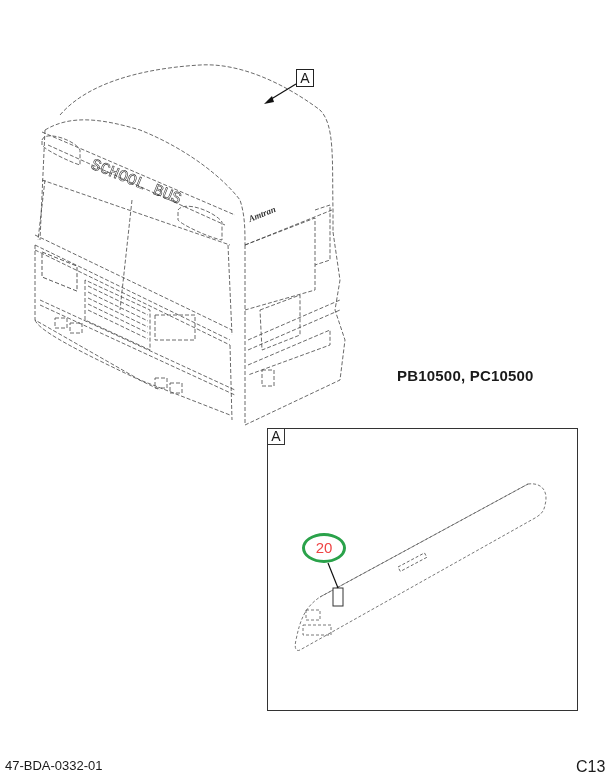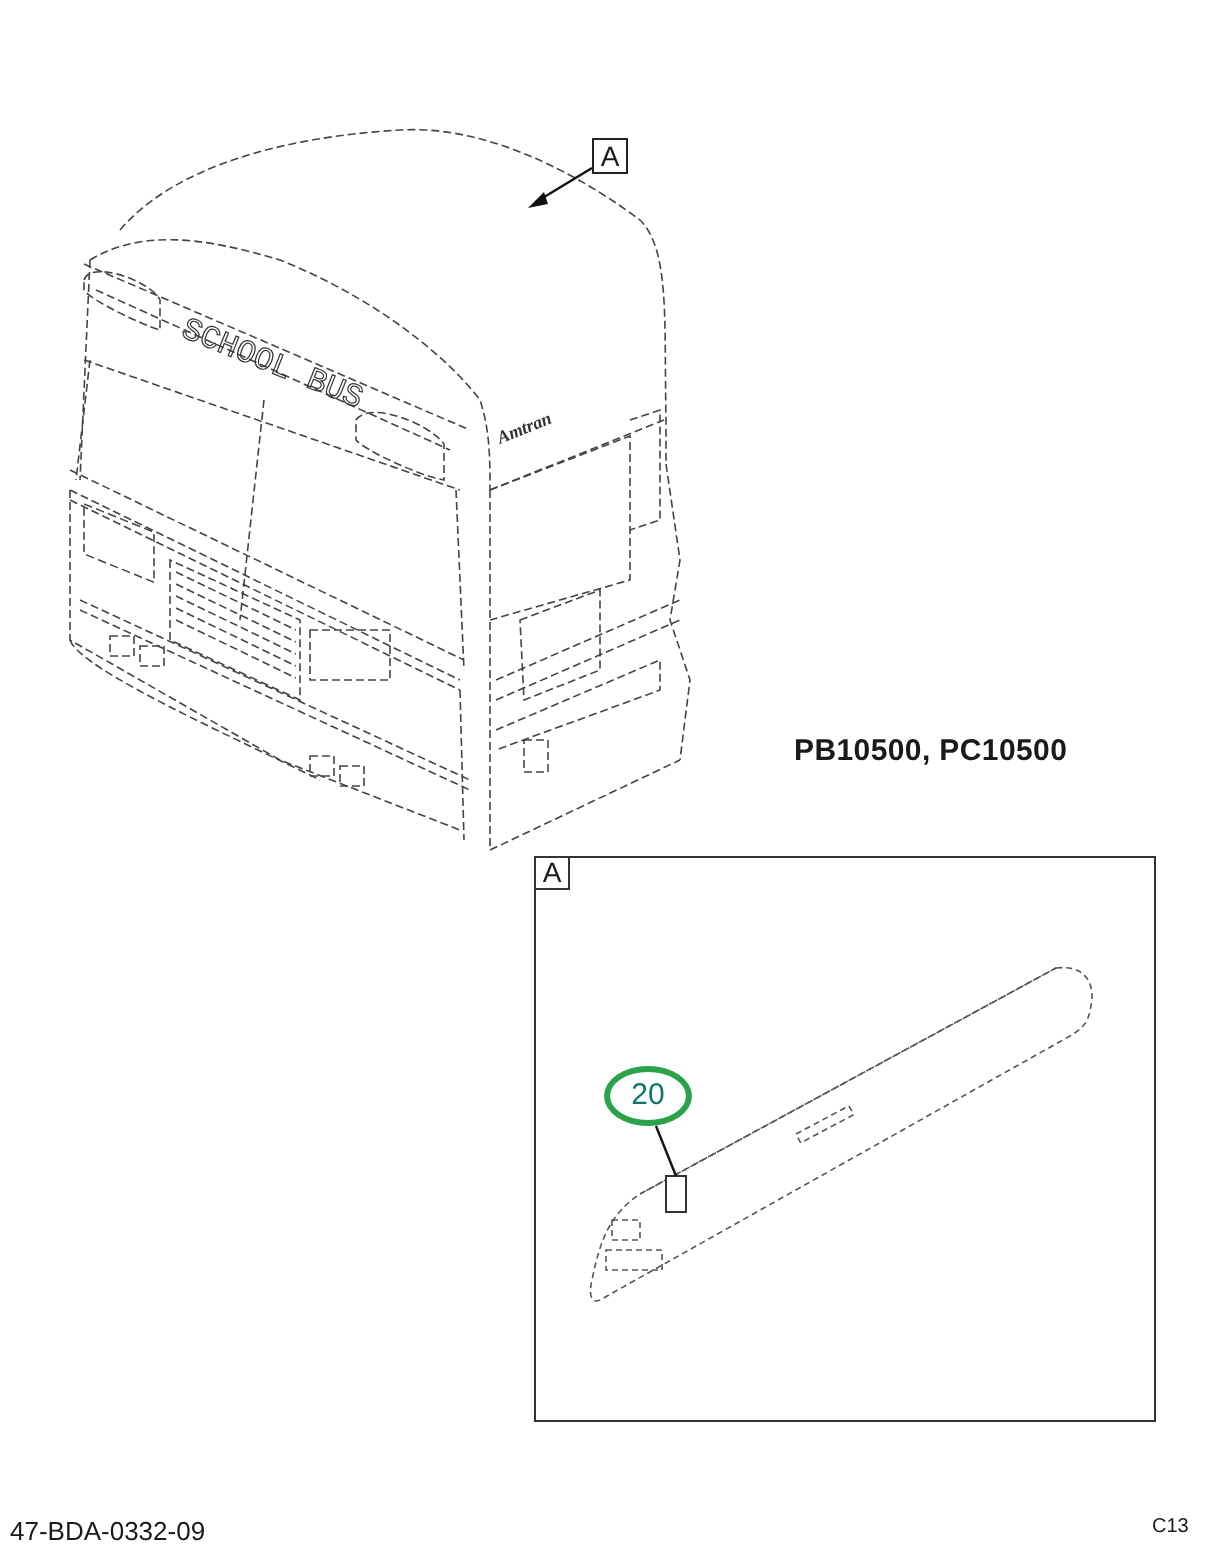--- a/index.html
+++ b/index.html
@@ -3,28 +3,28 @@
   <meta charset="utf-8">
   <style>
     html, body { margin: 0; padding: 0; background: #ffffff; }
     body { width: 610px; height: 777px; position: relative; overflow: hidden;
            font-family: "Liberation Sans", sans-serif; color: #111; }
     .abs { position: absolute; }
     svg { position: absolute; left: 0; top: 0; }
     .label-text { font-family: "Liberation Sans", sans-serif; color: #1a1a1a; }
     #model-label { left: 397px; top: 367px; font-size: 15px; letter-spacing: 0.2px; font-weight: bold; }
     #doc-id { left: 5px; top: 758px; font-size: 13px; }
-    #page-code { left: 576px; top: 758px; font-size: 10px; }
+    #page-code { left: 576px; top: 758px; font-size: 16px; }
     #callout-a-main { left: 296px; top: 69px; width: 16px; height: 16px; border: 1px solid #222; background:#fff; }
     #callout-a-main span { display:block; width:16px; text-align:center; line-height:16px; font-size:14px; }
     #detail-box { left: 267px; top: 428px; width: 311px; height: 283px; border: 1px solid #333; box-sizing: border-box; }
     #detail-tag { left: 267px; top: 428px; width: 18px; height: 17px; border: 1px solid #333; box-sizing: border-box; background:#fff; }
     #detail-tag span { display:block; text-align:center; line-height:15px; font-size:14px; }
     #item-callout { left: 302px; top: 533px; width: 44px; height: 30px; border: 3px solid #2aa24a; border-radius: 50%; box-sizing: border-box; background: transparent; }
-    #item-callout span { display:block; text-align:center; line-height:24px; font-size:15px; color:#0f766e; }
+    #item-callout span { display:block; text-align:center; line-height:24px; font-size:15px; color:#ef4444; }
   </style>
 </head>
 <body>
 
 <svg width="610" height="777">
   <g fill="none" stroke="#444" stroke-width="0.8" stroke-dasharray="4 2">
 
     <path d="M60 115 C90 80 150 68 200 65 C250 62 300 95 320 110 C335 125 332 160 333 210 L333 232"></path>
     <path d="M45 130 C70 115 100 118 140 130 C190 150 225 180 240 200 C245 215 245 230 245 245"></path>
     <path d="M45 130 L40 240"></path>
@@ -105,14 +105,14 @@
 
 <div class="abs" id="detail-box"></div>
 <div class="abs" id="detail-tag">
   <span class="label-text">A</span>
 </div>
 
 <div class="abs" id="item-callout">
   <span class="label-text">20</span>
 </div>
 
-<div class="abs label-text" id="doc-id">47-BDA-0332-09</div>
+<div class="abs label-text" id="doc-id">47-BDA-0332-01</div>
 <div class="abs label-text" id="page-code">C13</div>
 
 </body></html>

